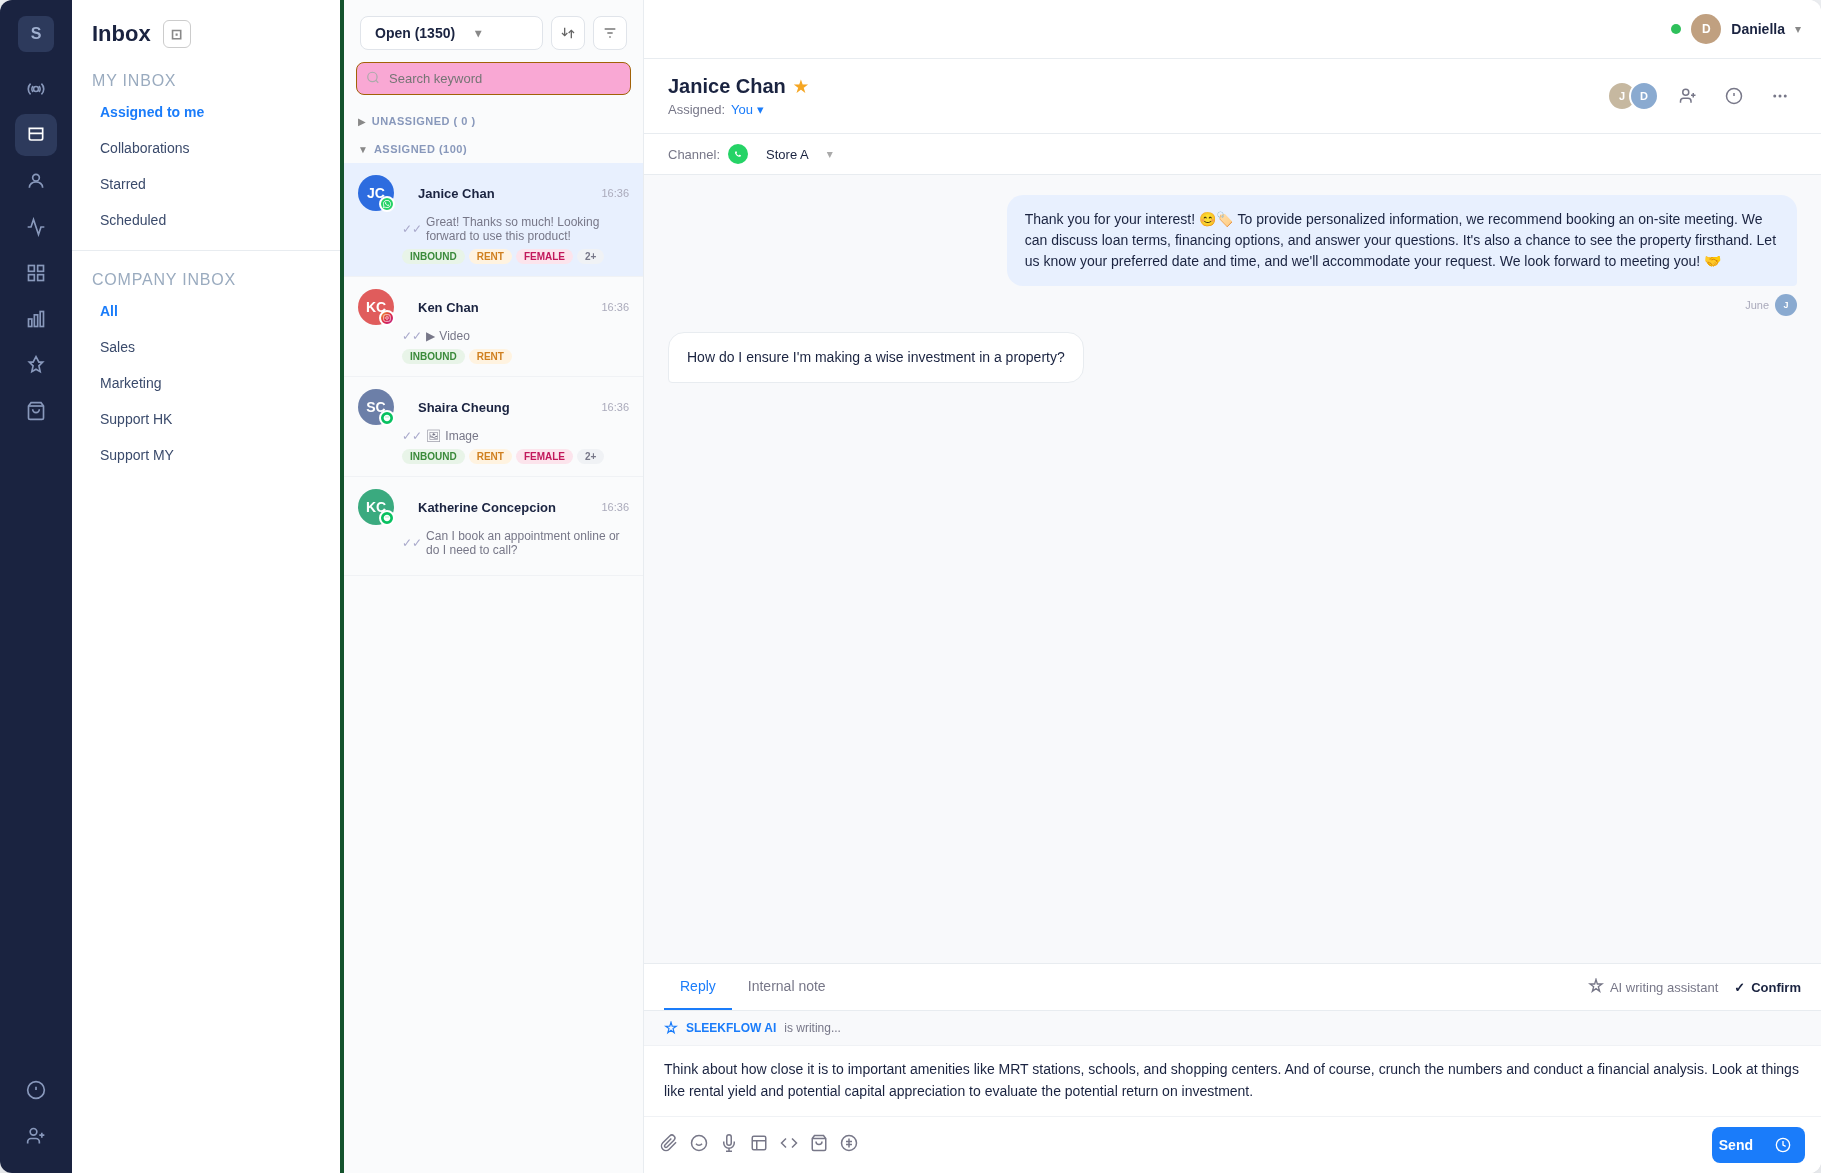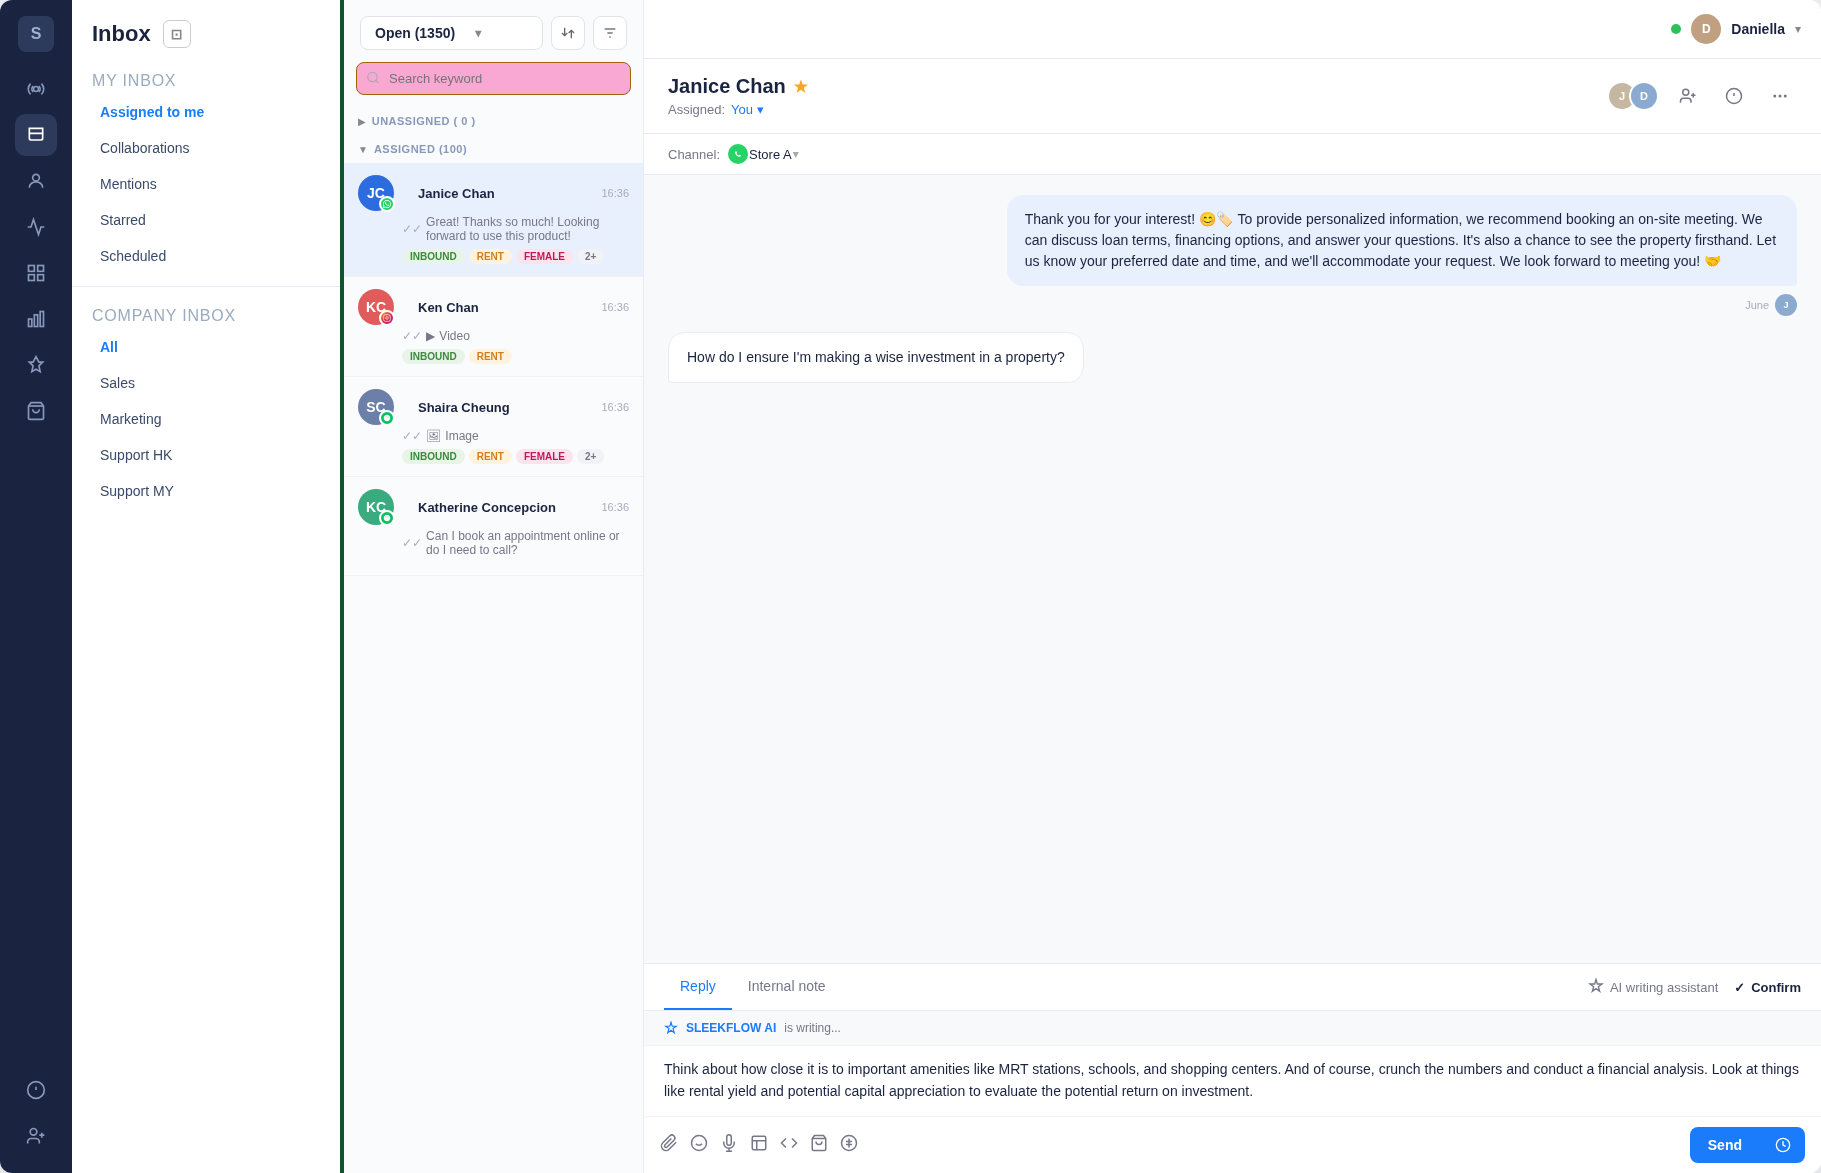--- a/index.html
+++ b/index.html
@@ -67,21 +67,21 @@
     .assigned-row { display: flex; align-items: center; gap: 6px; font-size: 13px; color: #778; }
     .assigned-row .you-btn { display: flex; align-items: center; gap: 4px; color: #1a7cfa; cursor: pointer; font-weight: 500; }
     .conv-top-right { display: flex; align-items: center; gap: 12px; }
     .avatar-stack { display: flex; }
     .avatar-stack .av-sm { width: 30px; height: 30px; border-radius: 50%; border: 2px solid #fff; margin-left: -8px; overflow: hidden; background: #c5d0e0; display: flex; align-items: center; justify-content: center; font-size: 11px; font-weight: 700; color: #fff; }
     .avatar-stack .av-sm:first-child { margin-left: 0; }
     .av-sm.av1 { background: #c6b8a0; }
     .av-sm.av2 { background: #8aaad0; }
     .top-action-btn { width: 34px; height: 34px; border-radius: 50%; display: flex; align-items: center; justify-content: center; cursor: pointer; color: #778; font-size: 16px; }
     .channel-bar { padding: 10px 24px; border-bottom: 1px solid #e8ecf0; display: flex; align-items: center; gap: 8px; font-size: 13px; color: #778; }
-    .channel-btn { display: flex; align-items: center; gap: 1px; cursor: pointer; }
+    .channel-btn { display: flex; align-items: center; gap: 18px; cursor: pointer; }
     .channel-dot { width: 20px; height: 20px; background: #25d366; border-radius: 50%; display: flex; align-items: center; justify-content: center; font-size: 10px; color: #fff; }
     .channel-name { color: #1a2340; font-weight: 500; }
     .channel-chevron { color: #aaa; font-size: 12px; }
 
     
     .messages-area { flex: 1; padding: 20px 24px; overflow-y: auto; display: flex; flex-direction: column; gap: 16px; background: #f8f9fb; }
     .message-bubble { max-width: 70%; padding: 14px 18px; border-radius: 16px; font-size: 14px; line-height: 1.5; color: #1a2340; }
     .message-bubble.agent { background: #e8f0fe; align-self: flex-end; border-bottom-right-radius: 4px; }
     .message-bubble.user { background: #fff; border: 1px solid #e8ecf0; align-self: flex-start; border-bottom-left-radius: 4px; }
     .message-sender { display: flex; justify-content: flex-end; align-items: center; gap: 6px; font-size: 11px; color: #aab; margin-top: 4px; }
@@ -95,21 +95,21 @@
     .reply-actions-right { margin-left: auto; display: flex; align-items: center; gap: 16px; }
     .ai-btn { display: flex; align-items: center; gap: 6px; font-size: 13px; color: #778; cursor: pointer; }
     .ai-icon { font-size: 14px; }
     .confirm-btn { display: flex; align-items: center; gap: 6px; font-size: 13px; color: #1a2340; font-weight: 600; cursor: pointer; }
     .ai-writing-indicator { display: flex; align-items: center; gap: 8px; padding: 10px 20px; background: #f8f9fb; border-bottom: 1px solid #f0f2f5; font-size: 12px; color: #778; }
     .ai-writing-indicator .ai-label { color: #1a7cfa; font-weight: 700; }
     .reply-text { padding: 12px 20px; font-size: 14px; color: #1a2340; line-height: 1.6; min-height: 70px; }
     .reply-toolbar { display: flex; align-items: center; padding: 10px 16px; border-top: 1px solid #f0f2f5; gap: 12px; }
     .toolbar-icon { color: #778; font-size: 17px; cursor: pointer; }
     .send-btn { margin-left: auto; display: flex; align-items: center; background: #1a7cfa; color: #fff; border: none; border-radius: 8px; font-size: 14px; font-weight: 600; cursor: pointer; overflow: hidden; }
-    .send-btn .send-label { padding: 10px 18px; }
+    .send-btn .send-label { padding: 10px 7px; }
     .send-btn .send-divider { width: 1px; background: rgba(255,255,255,0.3); height: 100%; }
     .send-btn .send-timer { padding: 10px 14px; display: flex; align-items: center; }
   </style>
 </head>
 <body>
 
 <div class="app-container">
 
   <div class="icon-sidebar">
     <div class="logo">S</div>
@@ -184,21 +184,20 @@
   </div>
 
   <div class="left-panel">
     <div class="panel-title">
       <span>Inbox</span>
       <div class="title-icon">⊡</div>
     </div>
     <div class="section-label">MY INBOX</div>
     <div class="nav-item active">Assigned to me</div>
     <div class="nav-item">Collaborations</div>
-    <div class="nav-item">Mentions</div>
     <div class="nav-item">Starred</div>
     <div class="nav-item">Scheduled</div>
     <hr class="nav-divider">
     <div class="section-label">COMPANY INBOX</div>
     <div class="nav-item active">All</div>
     <div class="nav-item">Sales</div>
     <div class="nav-item">Marketing</div>
     <div class="nav-item">Support HK</div>
     <div class="nav-item">Support MY</div>
   </div>

